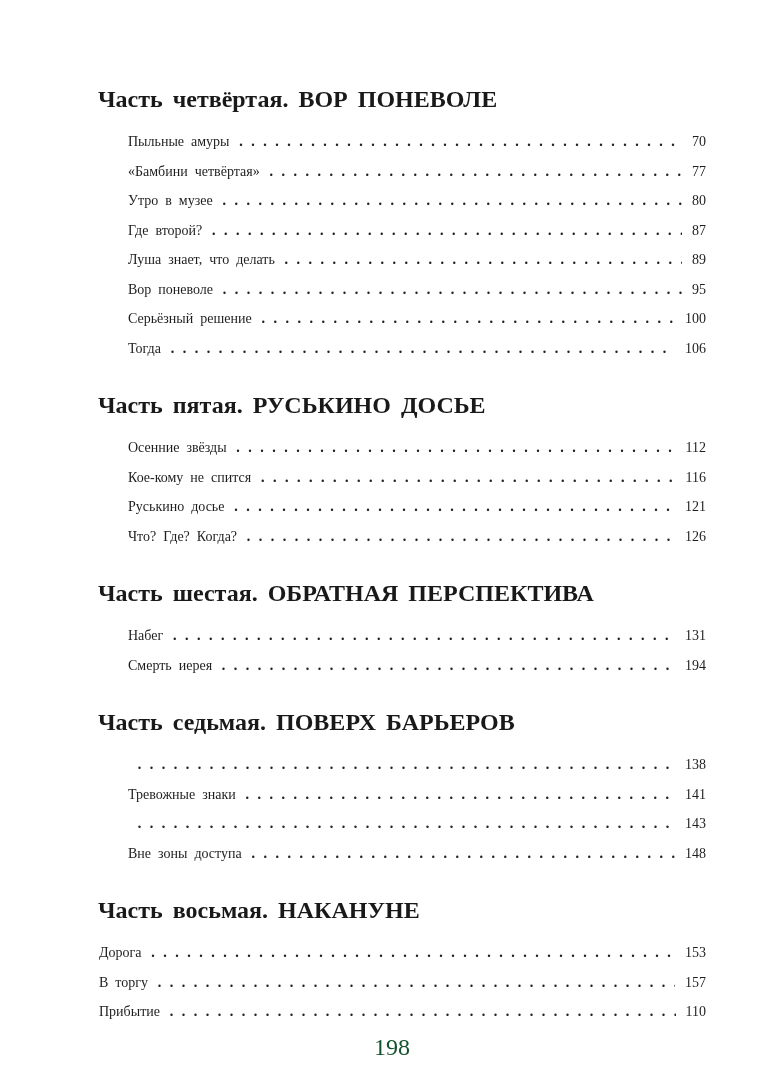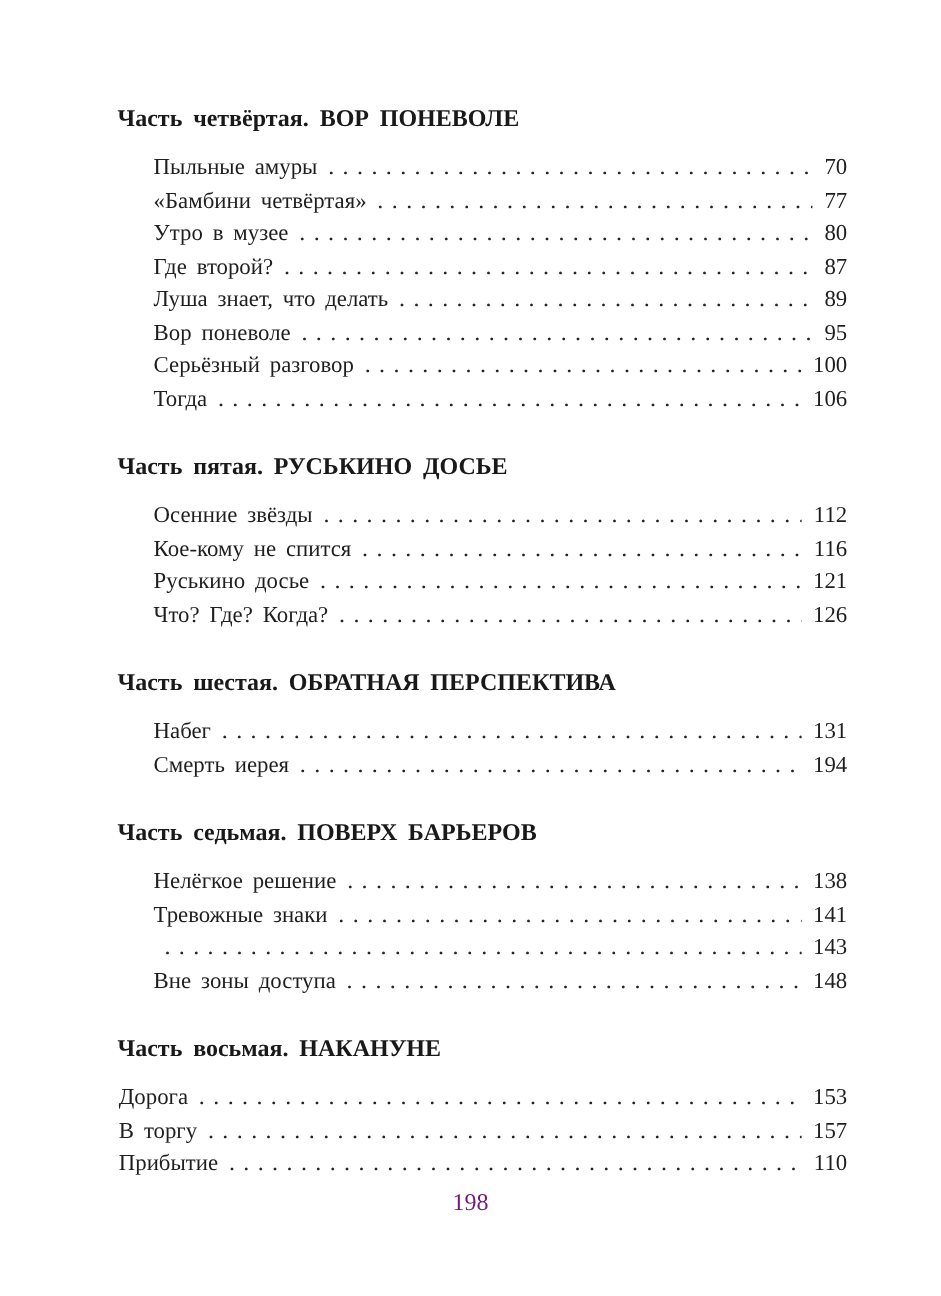--- a/index.html
+++ b/index.html
@@ -19,38 +19,38 @@
   .toc {
     position: absolute;
     top: 84px;
     left: 98px;
     width: 608px;
   }
   .toc-section {
     margin: 0 0 28px 0;
   }
   .section-heading {
-    font-size: 20px;
+    font-size: 24px;
     line-height: 30px;
     font-weight: bold;
     color: #191919;
     word-spacing: 4px;
     margin: 0 0 12px 0;
     white-space: nowrap;
   }
   .section-entries {
     margin-left: 30px;
   }
   .section-entries.no-indent {
     margin-left: 1px;
   }
   .toc-entry {
     display: flex;
     align-items: baseline;
-    font-size: 19px;
+    font-size: 14px;
     line-height: 27.5px;
     word-spacing: 3.5px;
   }
   .entry-title {
     white-space: nowrap;
     flex: 0 0 auto;
   }
   .dot-leader {
     flex: 1 1 auto;
     overflow: hidden;
@@ -63,26 +63,26 @@
     letter-spacing: 7px;
     color: #242424;
   }
   .entry-page-number {
     flex: 0 0 auto;
     text-align: left;
     white-space: nowrap;
   }
   .footer-page-number {
     position: absolute;
-    top: 991px;
+    top: 1034px;
     left: 0;
     width: 100%;
     text-align: center;
-    font-size: 20px;
-    color: #701a75;
+    font-size: 24px;
+    color: #14532d;
   }
 </style>
 </head>
 <body>
 
 <div class="page">
 
   <div class="toc">
   <section class="toc-section">
     <h2 class="section-heading">Часть четвёртая. ВОР ПОНЕВОЛЕ</h2>
@@ -117,21 +117,21 @@
     <span class="entry-page-number">89</span>
   </div>
 
   <div class="toc-entry">
     <span class="entry-title">Вор поневоле</span>
     <span class="dot-leader"></span>
     <span class="entry-page-number">95</span>
   </div>
 
   <div class="toc-entry">
-    <span class="entry-title">Серьёзный разговор</span>
+    <span class="entry-title">Серьёзный решение</span>
     <span class="dot-leader"></span>
     <span class="entry-page-number">100</span>
   </div>
 
   <div class="toc-entry">
     <span class="entry-title">Тогда</span>
     <span class="dot-leader"></span>
     <span class="entry-page-number">106</span>
   </div>
 </div>
@@ -180,21 +180,20 @@
     <span class="dot-leader"></span>
     <span class="entry-page-number">194</span>
   </div>
 </div>
   </section>
 
   <section class="toc-section">
     <h2 class="section-heading">Часть седьмая. ПОВЕРХ БАРЬЕРОВ</h2>
     <div class="section-entries">
   <div class="toc-entry">
-    <span class="entry-title">Нелёгкое решение</span>
     <span class="dot-leader"></span>
     <span class="entry-page-number">138</span>
   </div>
 
   <div class="toc-entry">
     <span class="entry-title">Тревожные знаки</span>
     <span class="dot-leader"></span>
     <span class="entry-page-number">141</span>
   </div>
 

